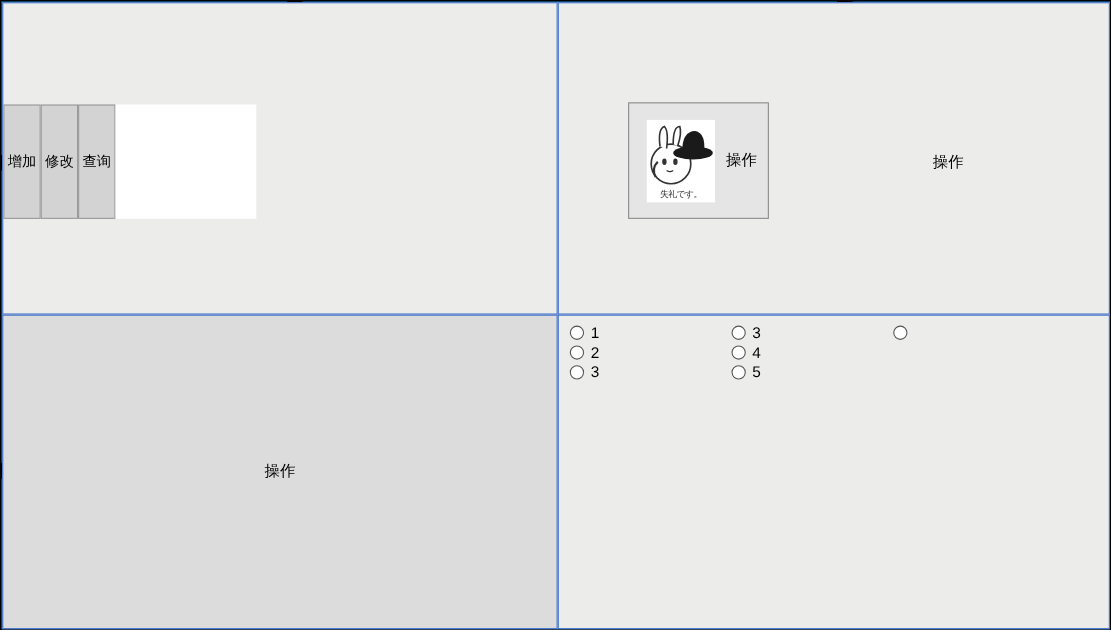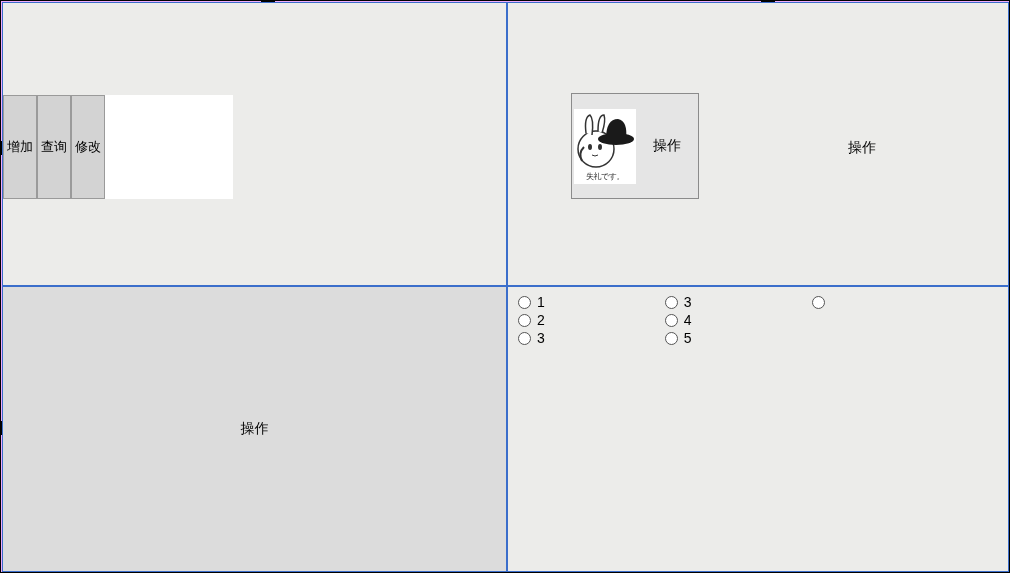--- a/index.html
+++ b/index.html
@@ -9,21 +9,21 @@
       background: #fff;
       width: 1010px;
       height: 573px;
       overflow: hidden;
     }
     .canvas {
       position: relative;
       width: 1010px;
       height: 573px;
       border: 1px solid #000;
-      background: #f0abfc;
+      background: #0c4a6e;
     }
     
     .tick-top-1, .tick-top-2, .tick-left-1, .tick-left-2 {
       position: absolute;
       background: #000;
     }
     .tick-top-1 { top: -1px; left: 260px; width: 14px; height: 3px; }
     .tick-top-2 { top: -1px; left: 760px; width: 14px; height: 3px; }
     .tick-left-1 { left: -1px; top: 140px; width: 3px; height: 14px; }
     .tick-left-2 { left: -1px; top: 420px; width: 3px; height: 14px; }
@@ -75,21 +75,21 @@
       height: 106px;
       background: #e5e5e5;
       border: 1px solid #8b8b8b;
       display: flex;
       align-items: center;
     }
     .tr-img {
       width: 62px;
       height: 75px;
       background: #fff;
-      margin-left: 2px;
+      margin-left: 16px;
       position: relative;
       overflow: hidden;
     }
     .tr-img svg { position: absolute; top: 0; left: 0; }
     .tr-img-caption {
       position: absolute;
       bottom: 2px;
       left: 0;
       right: 0;
       font-size: 8px;
@@ -153,22 +153,22 @@
 <div class="canvas">
   <div class="tick-top-1"></div>
   <div class="tick-top-2"></div>
   <div class="tick-left-1"></div>
   <div class="tick-left-2"></div>
 
   <div class="quad tl">
     <div class="tl-inner">
       <div class="tl-buttons">
         <div class="tl-btn">增加</div>
+        <div class="tl-btn">修改</div>
         <div class="tl-btn">查询</div>
-        <div class="tl-btn">修改</div>
       </div>
       <div class="tl-white"></div>
     </div>
   </div>
 
   <div class="quad tr">
     <div class="tr-box">
       <div class="tr-img">
         <svg width="62" height="75" viewBox="0 0 62 75">
 

